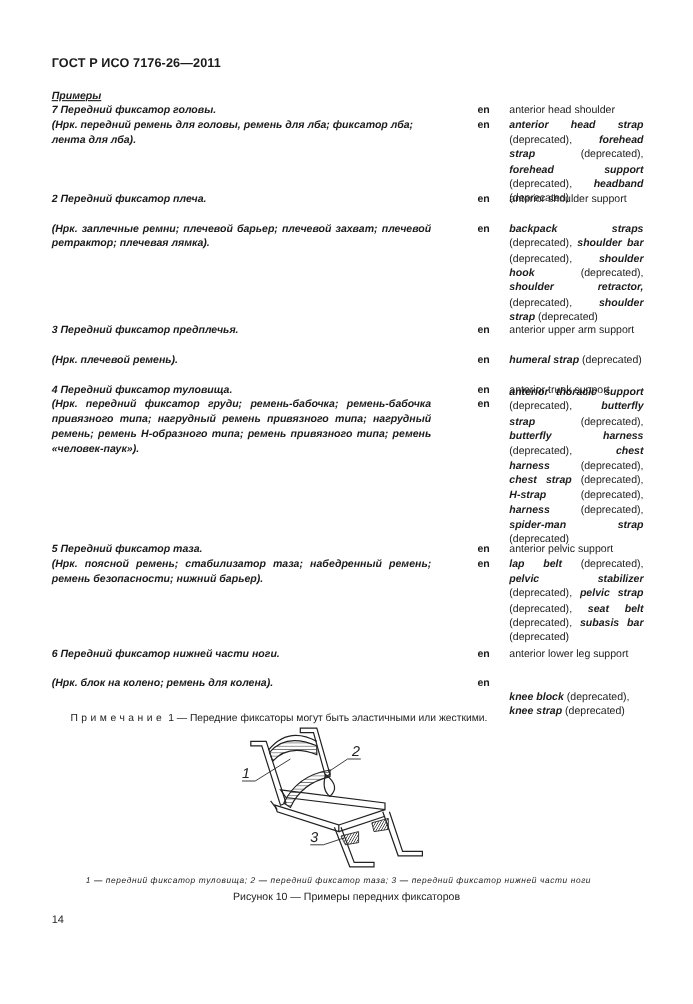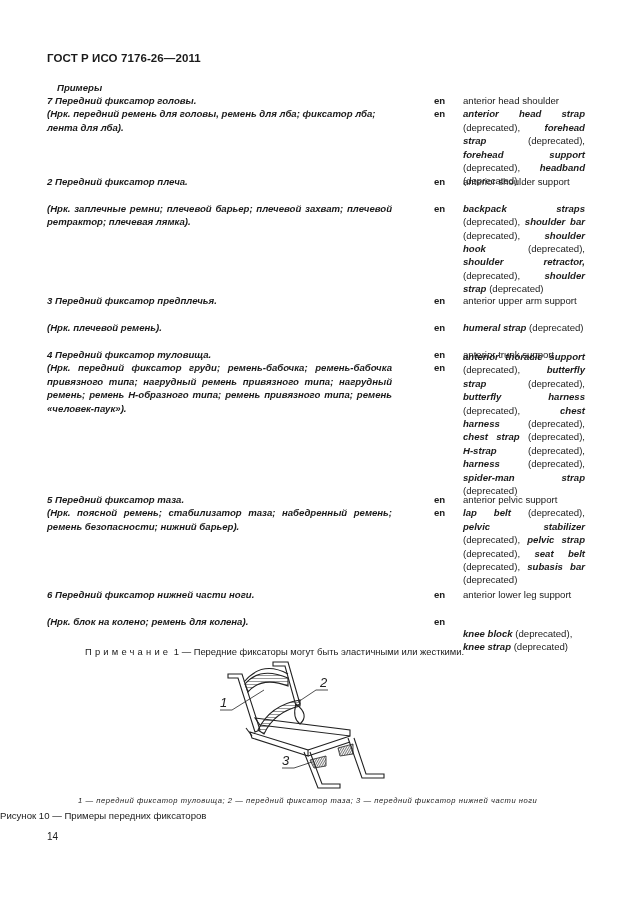--- a/index.html
+++ b/index.html
@@ -1,31 +1,31 @@
 <!DOCTYPE html>
 <html><head>
 <meta charset="utf-8">
 <style>
   html, body { margin: 0; padding: 0; background: #ffffff; }
   body { width: 630px; height: 913px; position: relative; overflow: hidden;
          font-family: "Liberation Sans", sans-serif; color: #1a1a1a; }
   .page { position: absolute; left: 0; top: 0; width: 630px; height: 913px; }
   .header { position: absolute; left: 47px; top: 52px; font-size: 11.5px; font-weight: bold; letter-spacing: 0.1px; text-align: center; }
-  .examples-label { position: absolute; left: 57px; top: 82px; font-size: 9.6px; font-style: italic; font-weight: bold; }
+  .examples-label { position: absolute; left: 47px; top: 82px; font-size: 9.6px; font-style: italic; font-weight: bold; text-decoration: underline; }
   .row { position: absolute; left: 47px; width: 540px; font-size: 9.6px; line-height: 13.4px; }
   .ru { position: absolute; left: 0; width: 345px; font-style: italic; font-weight: bold; }
   .ru.justify { text-align: justify; }
   .lang { position: absolute; left: 387px; width: 20px; font-weight: bold; }
   .en { position: absolute; left: 416px; width: 122px; text-align: justify; }
   .en b { font-style: italic; font-weight: bold; }
-  .note { position: absolute; left: 85px; top: 646px; font-size: 9.4px; }
+  .note { position: absolute; left: 64px; top: 646px; font-size: 9.4px; }
   .note .sp { letter-spacing: 3.2px; }
   .figure { position: absolute; left: 200px; top: 660px; width: 200px; height: 130px; }
   .legend { position: absolute; left: 78px; top: 796px; width: 480px; font-size: 7.6px; font-style: italic; letter-spacing: 0.55px; white-space: nowrap; }
-  .caption { position: absolute; left: 0; width: 630px; top: 810px; text-align: left; font-size: 9.6px; }
+  .caption { position: absolute; left: 0; width: 630px; top: 810px; text-align: center; font-size: 9.6px; }
   .pagenum { position: absolute; left: 47px; top: 831px; font-size: 10px; }
 </style>
 </head>
 <body>
 
 <div class="page">
 
   <div class="header">ГОСТ Р ИСО 7176-26—2011</div>
   <div class="examples-label">Примеры</div>
 

